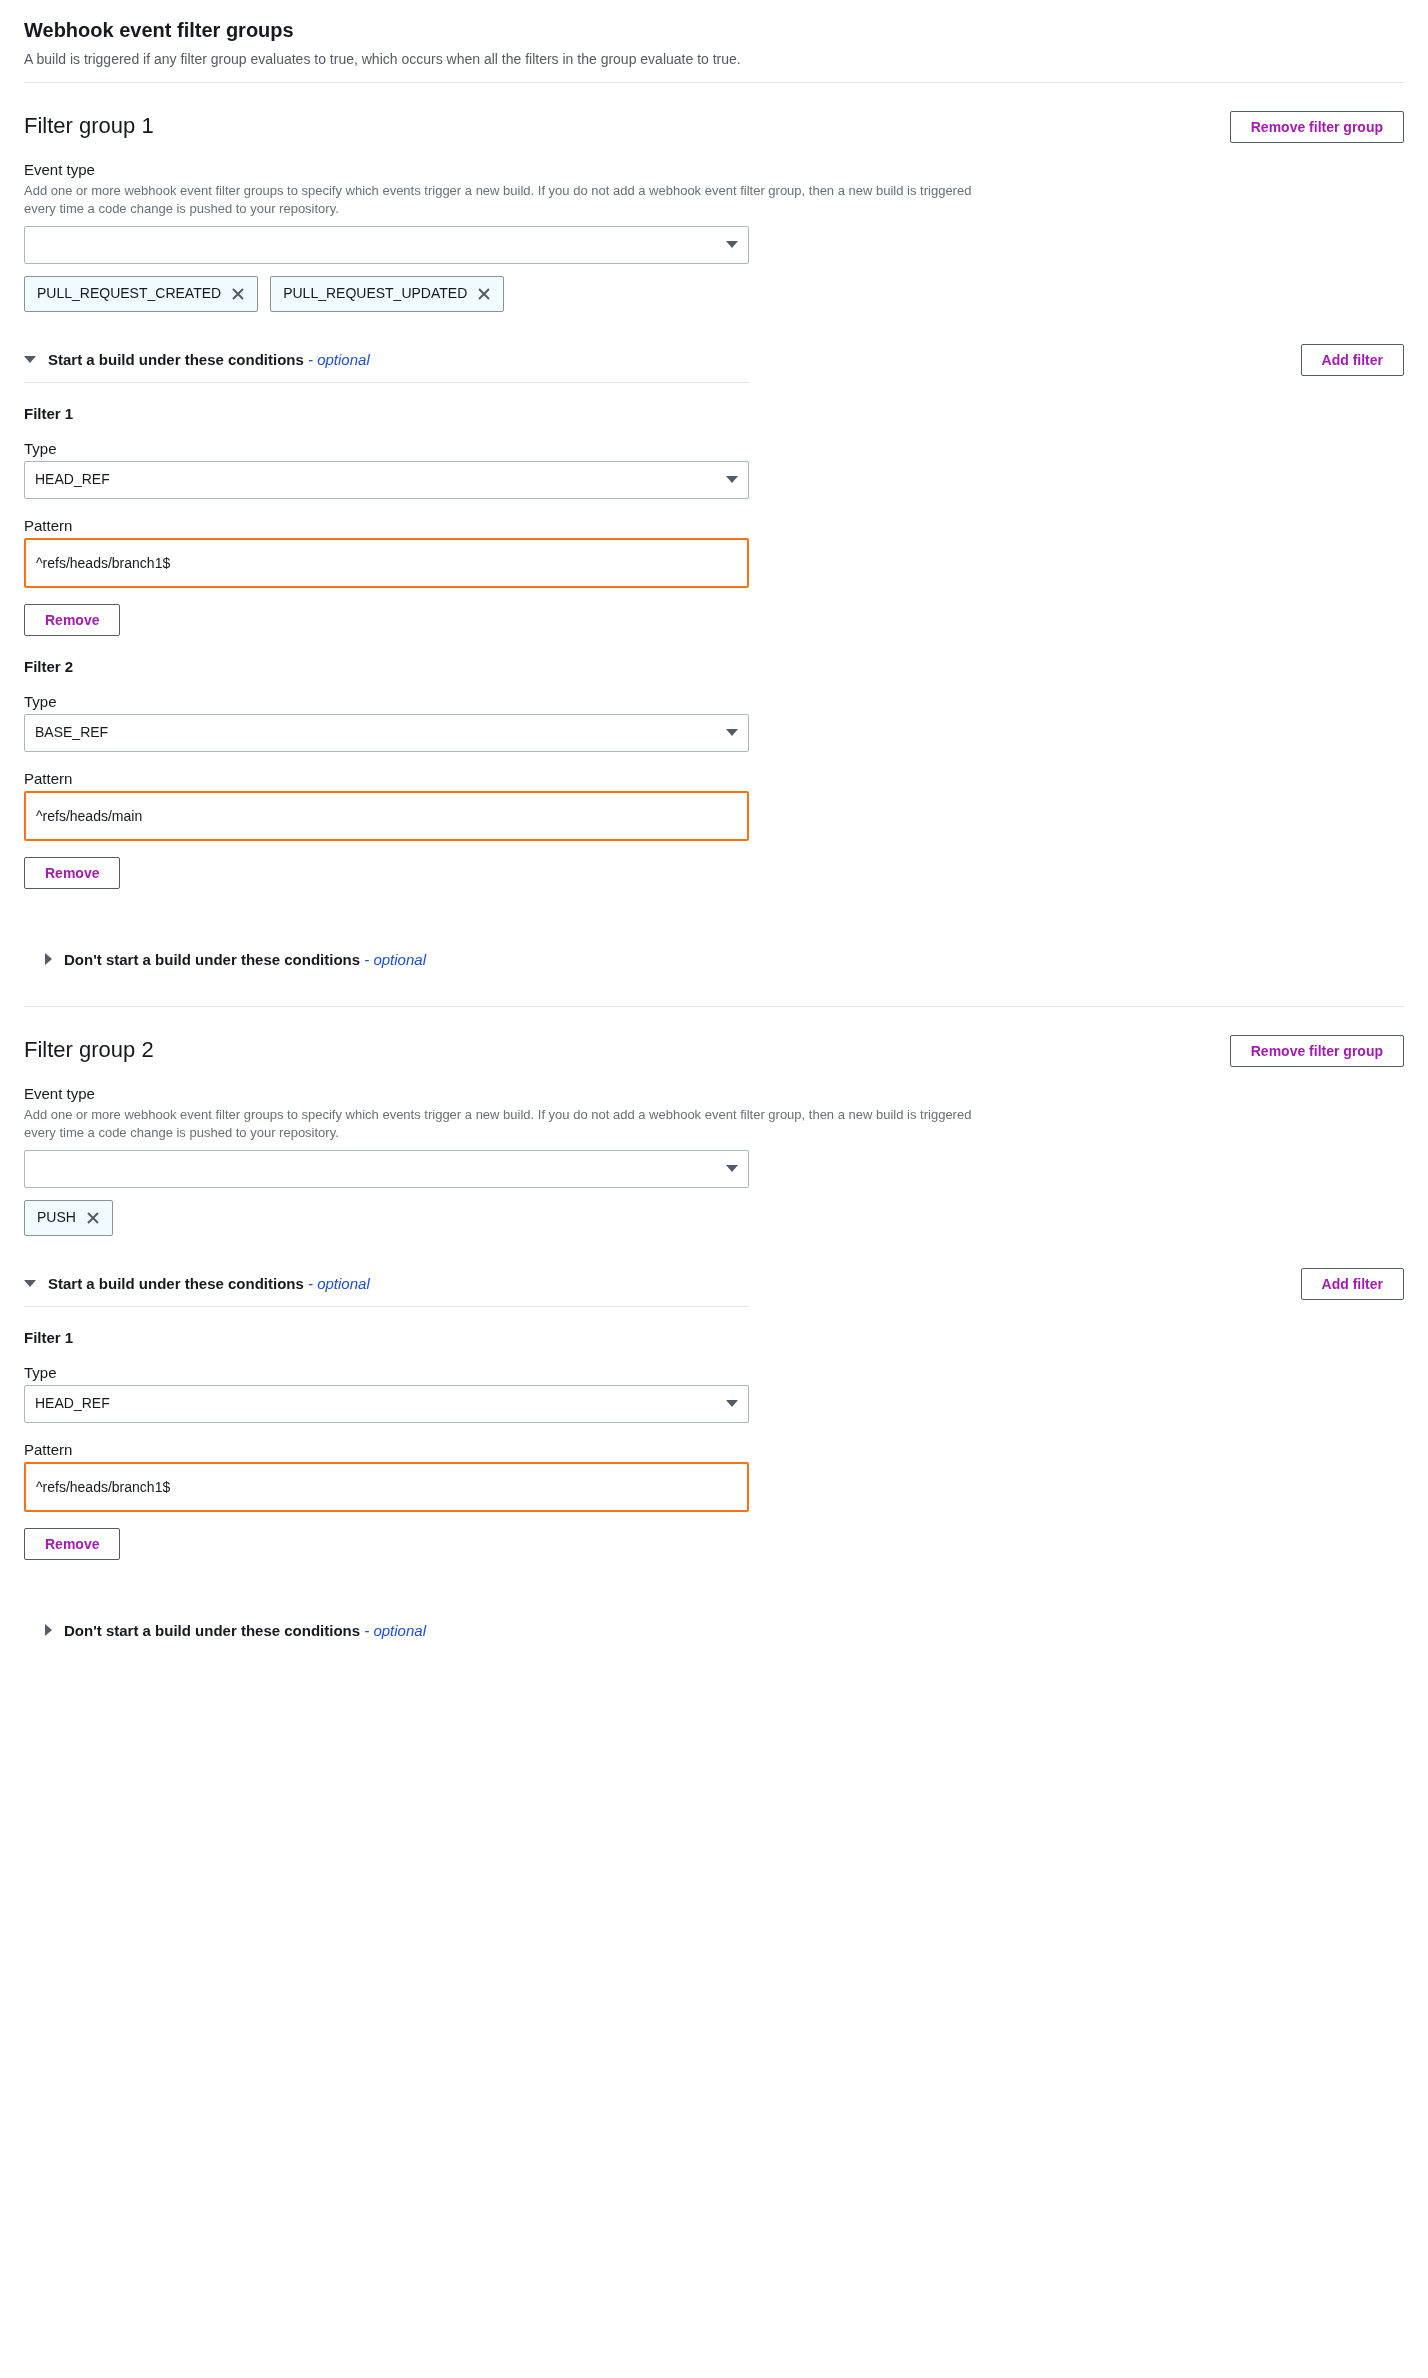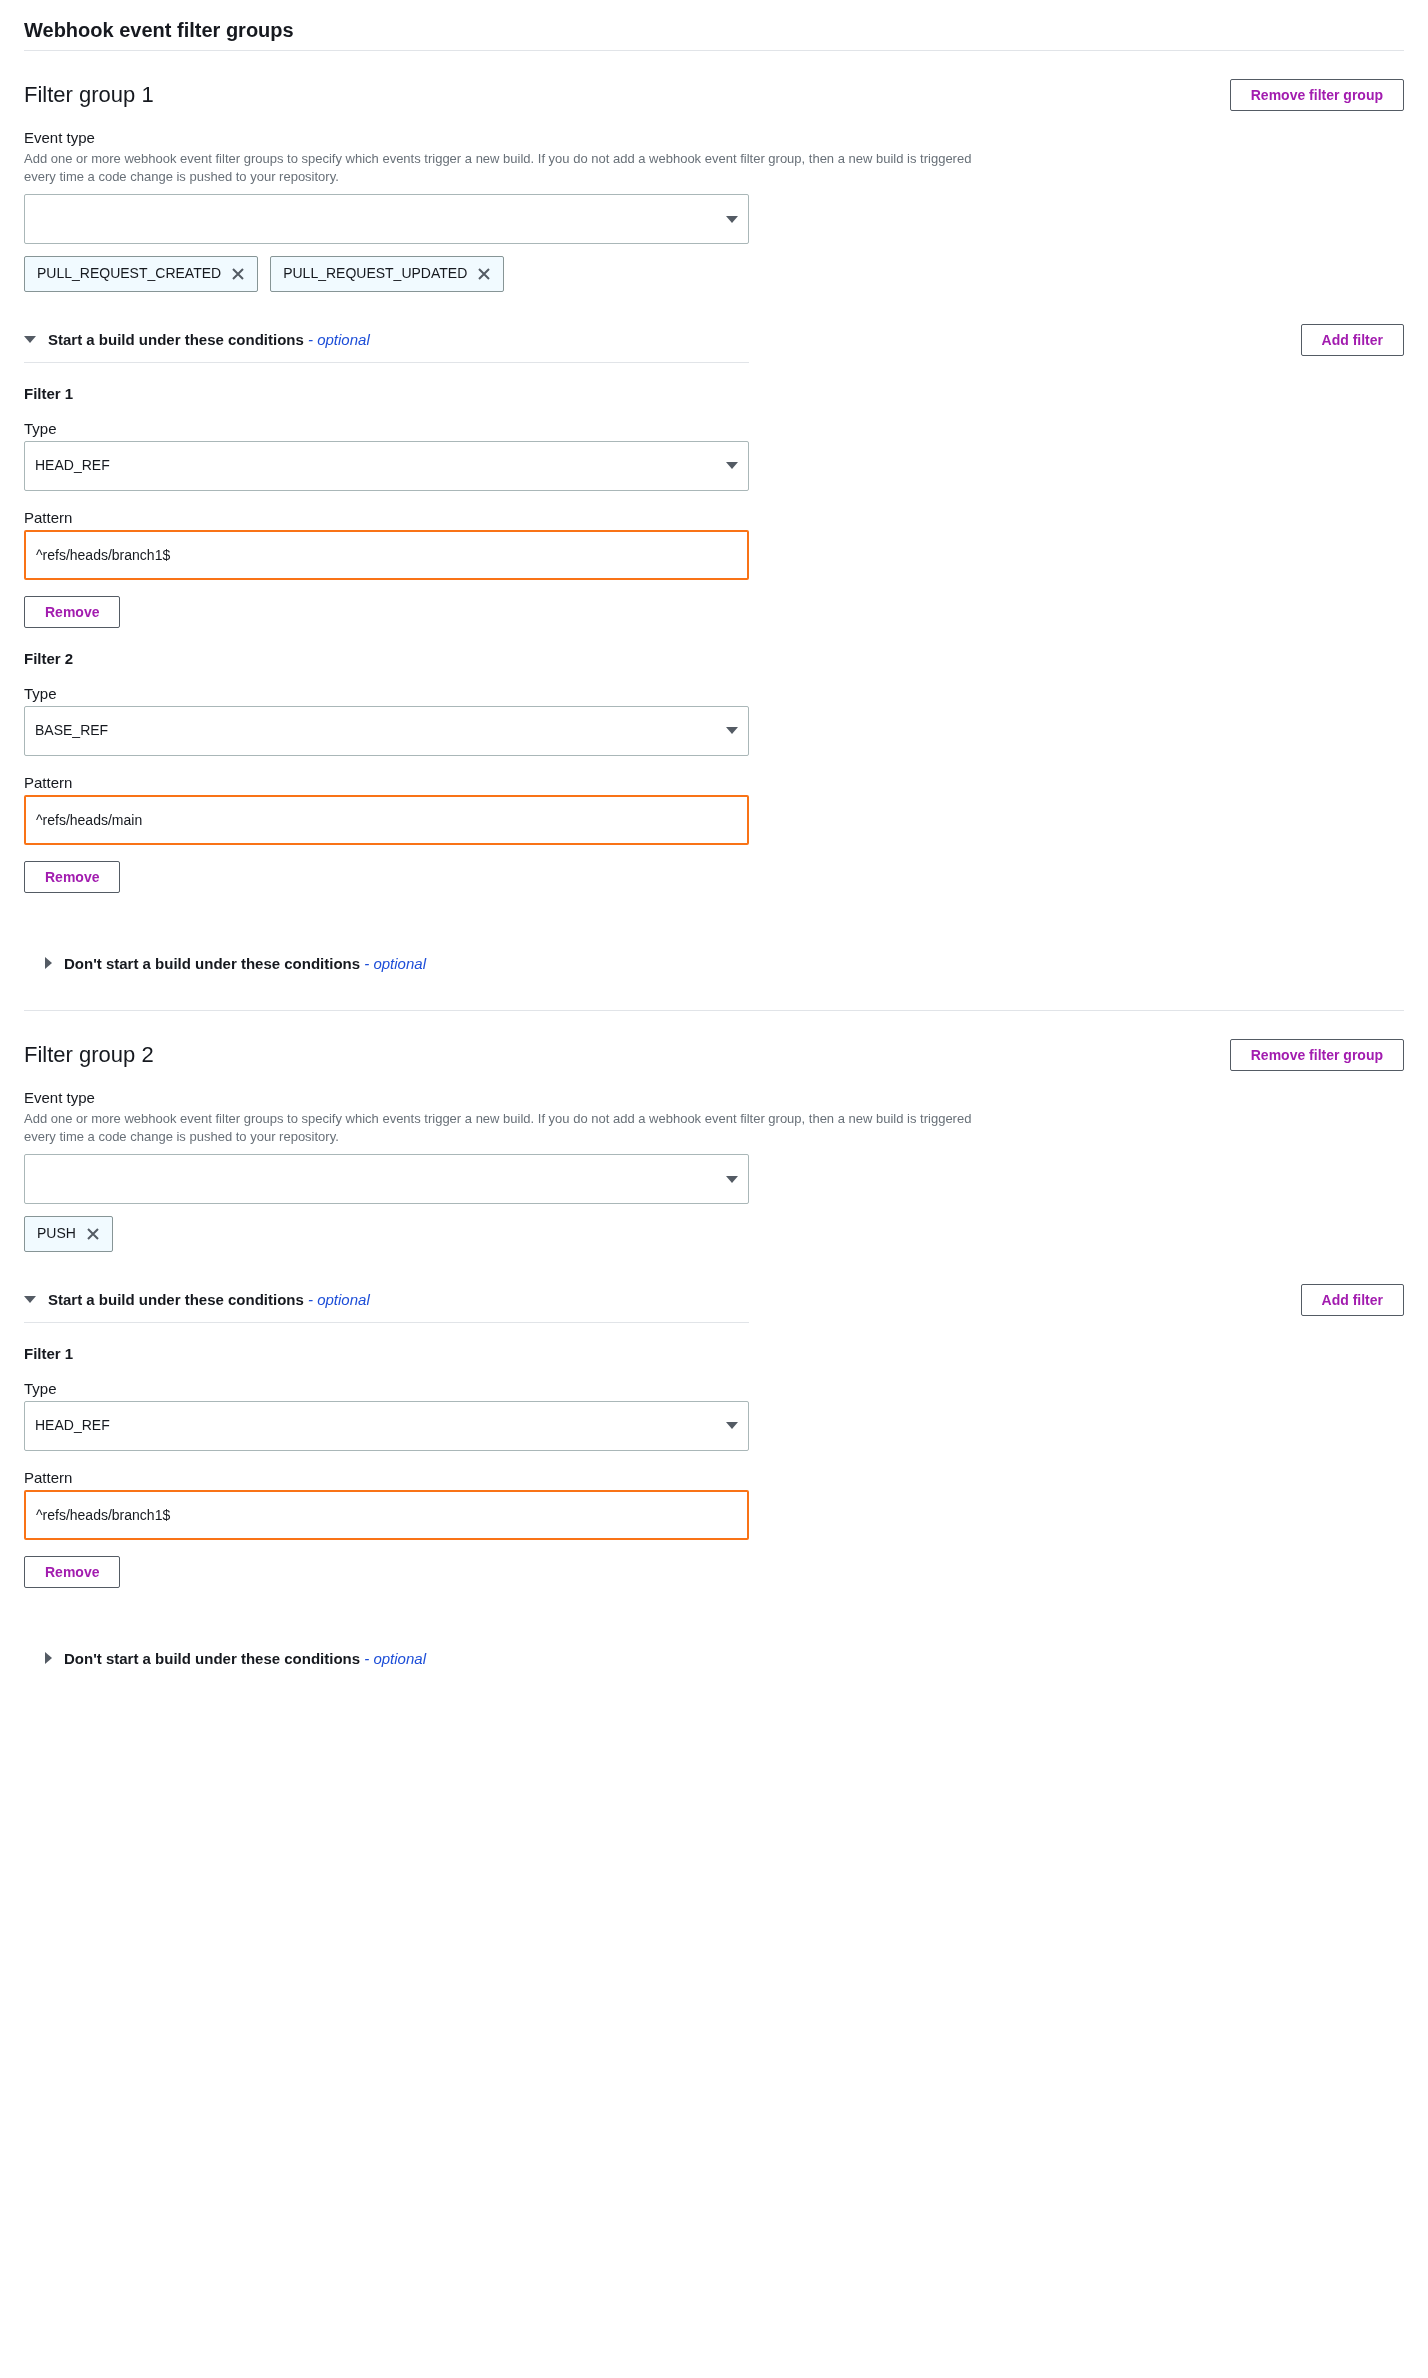--- a/index.html
+++ b/index.html
@@ -61,21 +61,21 @@
   }
   .help {
     color:#687078;
     font-size:13px;
     margin-bottom:8px;
     max-width:970px;
   }
   .form-col { max-width:725px; }
   .select {
     width:100%;
-    height:50px;
+    height:38px;
     border:1px solid #aab7b8;
     border-radius:2px;
     background:#fff;
     display:flex;
     align-items:center;
     justify-content:space-between;
     padding:0 10px;
     cursor:pointer;
   }
   .caret-down {
@@ -153,20 +153,21 @@
     color:#16191f;
   }
   .dont-start { margin-top:60px;padding-left:21px; }
   svg.close-x { stroke:#545b64; }
 </style>
 </head>
 <body>
 
 <div class="page-header">
   <h2>Webhook event filter groups</h2>
+  <div class="desc">A build is triggered if any filter group evaluates to true, which occurs when all the filters in the group evaluate to true.</div>
 </div>
 <hr class="section-sep">
 
 <div class="group">
 
   <div class="group-header">
     <h3 class="group-title">Filter group 1</h3>
     <button class="btn">Remove filter group</button>
   </div>
 

